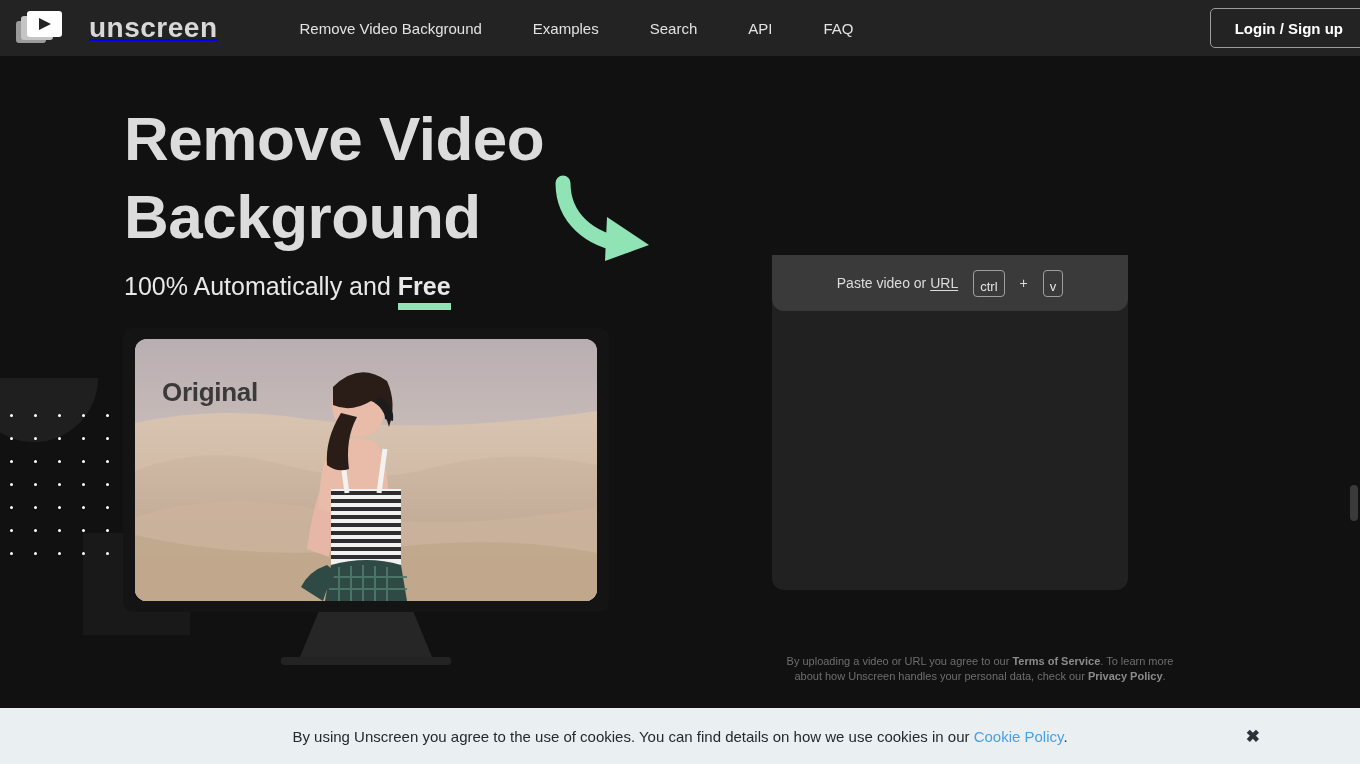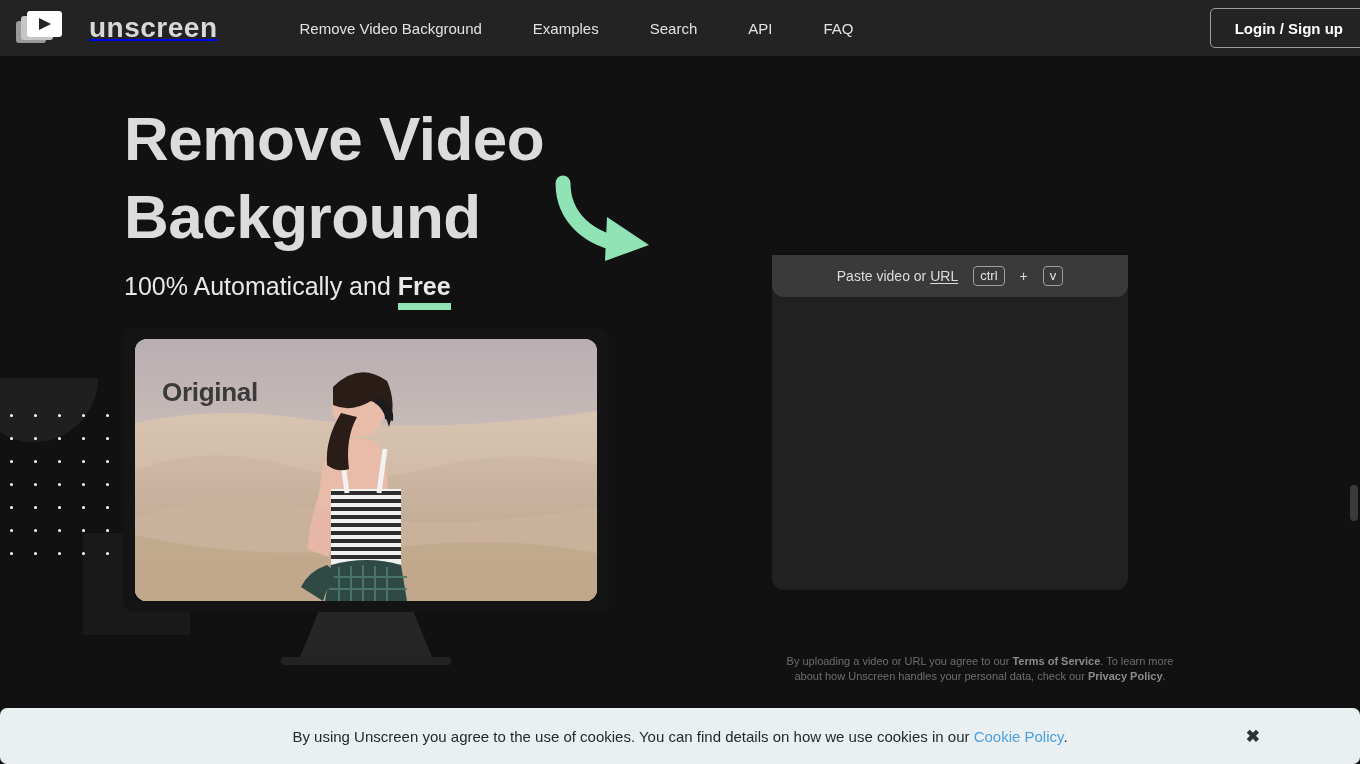--- a/index.html
+++ b/index.html
@@ -278,36 +278,36 @@
     font-size: 19px;
     font-weight: 700;
     font-family: "Liberation Sans", sans-serif;
   }
   .formats {
     margin-top: 47px;
     font-size: 13px;
     color: #b5b5b5;
   }
   .card-foot {
-    height: 42px;
+    height: 56px;
     background: #3a3a3a;
     border-radius: 0 0 12px 12px;
     display: flex;
     align-items: center;
     justify-content: center;
     gap: 15px;
     font-size: 14px;
     color: #dcdcdc;
     text-align: right;
   }
   .card-foot u { text-underline-offset: 2px; }
   .keycap {
     border: 1px solid #9e9e9e;
     border-radius: 4px;
-    padding: 1px 6px 2px;
+    padding: 8px 6px 2px;
     font-size: 13px;
     color: #e4e4e4;
     line-height: 15px;
   }
 
   .legal {
     position: absolute;
     left: 780px;
     top: 654px;
     width: 400px;
@@ -324,21 +324,20 @@
     position: absolute;
     left: 0;
     bottom: 0;
     width: 1360px;
     height: 56px;
     background: #eaf0f1;
     display: flex;
     align-items: center;
     justify-content: center;
     z-index: 40;
-    border-radius: 7px;
   }
   .cookie p {
     font-size: 15px;
     color: #24292e;
   }
   .cookie a {
     color: #4a9fe0;
     text-decoration: none;
   }
   .cookie-close {

